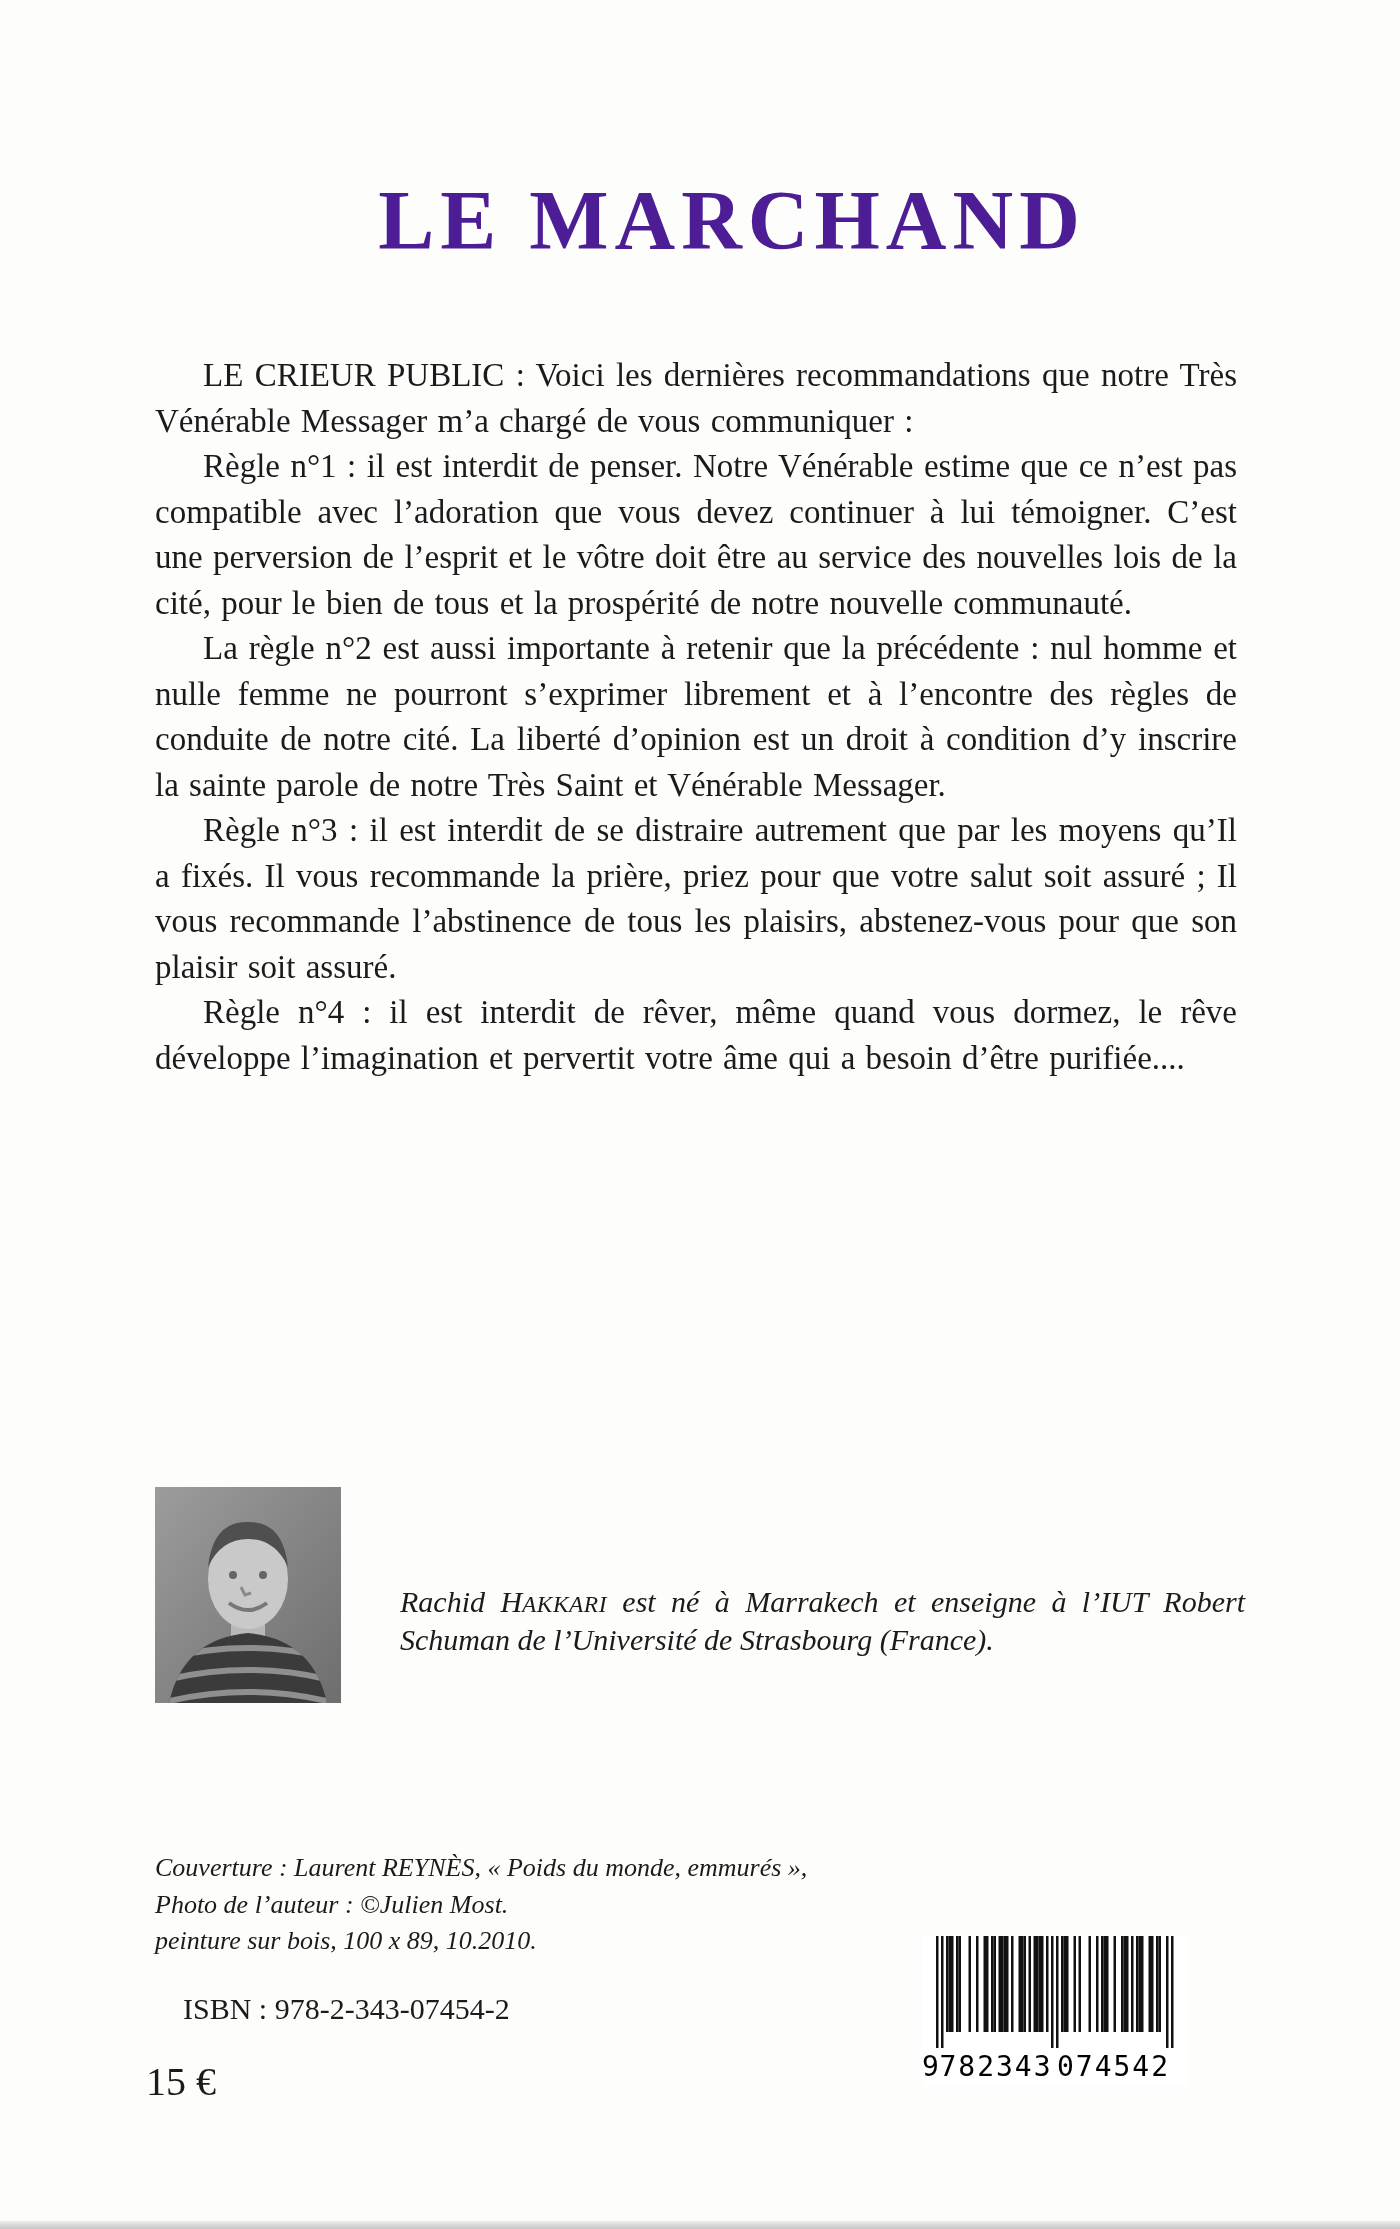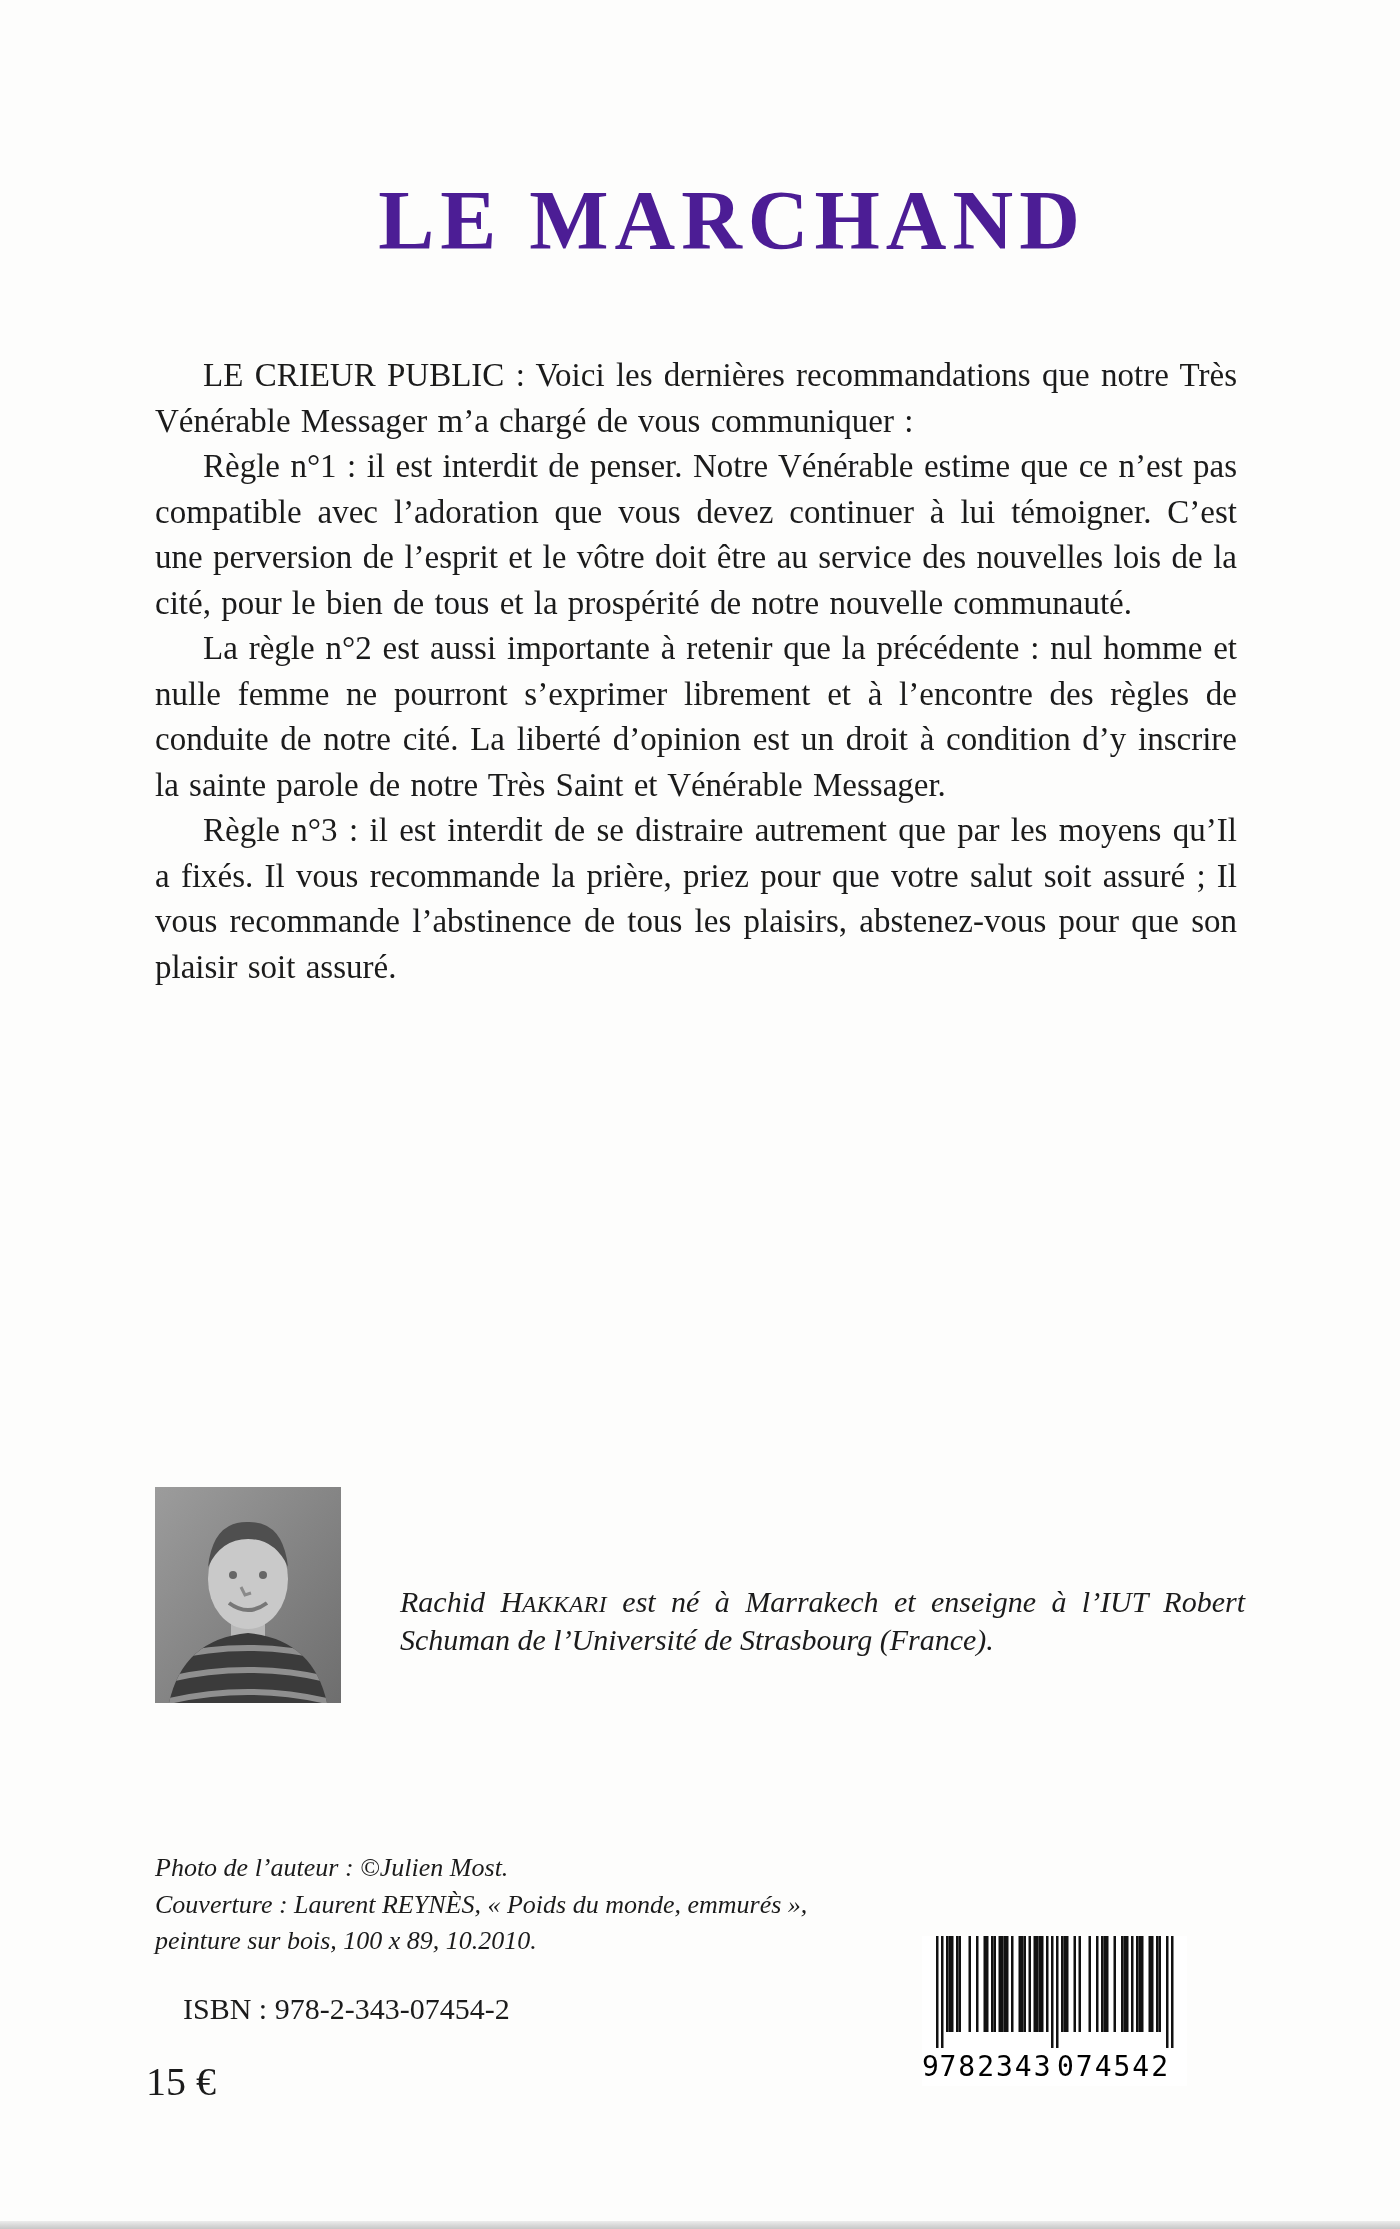--- a/index.html
+++ b/index.html
@@ -93,20 +93,21 @@
 
 <div class="page">
 
   <h1 class="book-title">LE MARCHAND</h1>
 
   <div class="body-text">
     <p>LE CRIEUR PUBLIC : Voici les dernières recommandations que notre Très Vénérable Messager m’a chargé de vous communiquer :</p>
     <p>Règle n°1 : il est interdit de penser. Notre Vénérable estime que ce n’est pas compatible avec l’adoration que vous devez continuer à lui témoigner. C’est une perversion de l’esprit et le vôtre doit être au service des nouvelles lois de la cité, pour le bien de tous et la prospérité de notre nouvelle communauté.</p>
     <p>La règle n°2 est aussi importante à retenir que la précédente : nul homme et nulle femme ne pourront s’exprimer librement et à l’encontre des règles de conduite de notre cité. La liberté d’opinion est un droit à condition d’y inscrire la sainte parole de notre Très Saint et Vénérable Messager.</p>
     <p>Règle n°3 : il est interdit de se distraire autrement que par les moyens qu’Il a fixés. Il vous recommande la prière, priez pour que votre salut soit assuré ; Il vous recommande l’abstinence de tous les plaisirs, abstenez-vous pour que son plaisir soit assuré.</p>
+    <p>Règle n°4 : il est interdit de rêver, même quand vous dormez, le rêve développe l’imagination et pervertit votre âme qui a besoin d’être purifiée....</p>
   </div>
 
   <div class="author-photo">
     <svg viewBox="0 0 186 216" xmlns="http://www.w3.org/2000/svg">
       <defs>
         <linearGradient id="pbg" x1="0" y1="0" x2="1" y2="1">
           <stop offset="0" stop-color="#9c9c9c"></stop>
           <stop offset="1" stop-color="#6e6e6e"></stop>
         </linearGradient>
         <clipPath id="torso-clip">
@@ -128,22 +129,22 @@
       <path d="M86 100 L90 108 L96 106" stroke="#8a8a8a" stroke-width="3" fill="none"></path>
       <path d="M74 116 Q93 130 112 116" stroke="#777" stroke-width="4" fill="none"></path>
     </svg>
   </div>
 
   <p class="author-bio">
     <span>Rachid </span><span>H</span><span class="name-rest">akkari</span><span> est né à Marrakech et enseigne à l’IUT Robert Schuman de l’Université de Strasbourg (France).</span>
   </p>
 
   <div class="credits">
+    <div>Couverture : Laurent REYNÈS, « Poids du monde, emmurés »,</div>
     <div>Photo de l’auteur : ©Julien Most.</div>
-    <div>Couverture : Laurent REYNÈS, « Poids du monde, emmurés »,</div>
     <div>peinture sur bois, 100 x 89, 10.2010.</div>
   </div>
 
   <div class="isbn">ISBN : 978-2-343-07454-2</div>
 
   <div class="price">15 €</div>
 
   <div class="barcode">
     <svg viewBox="0 0 265 150" xmlns="http://www.w3.org/2000/svg">
         <rect x="14.00" y="0" width="2.5" height="112"></rect>

